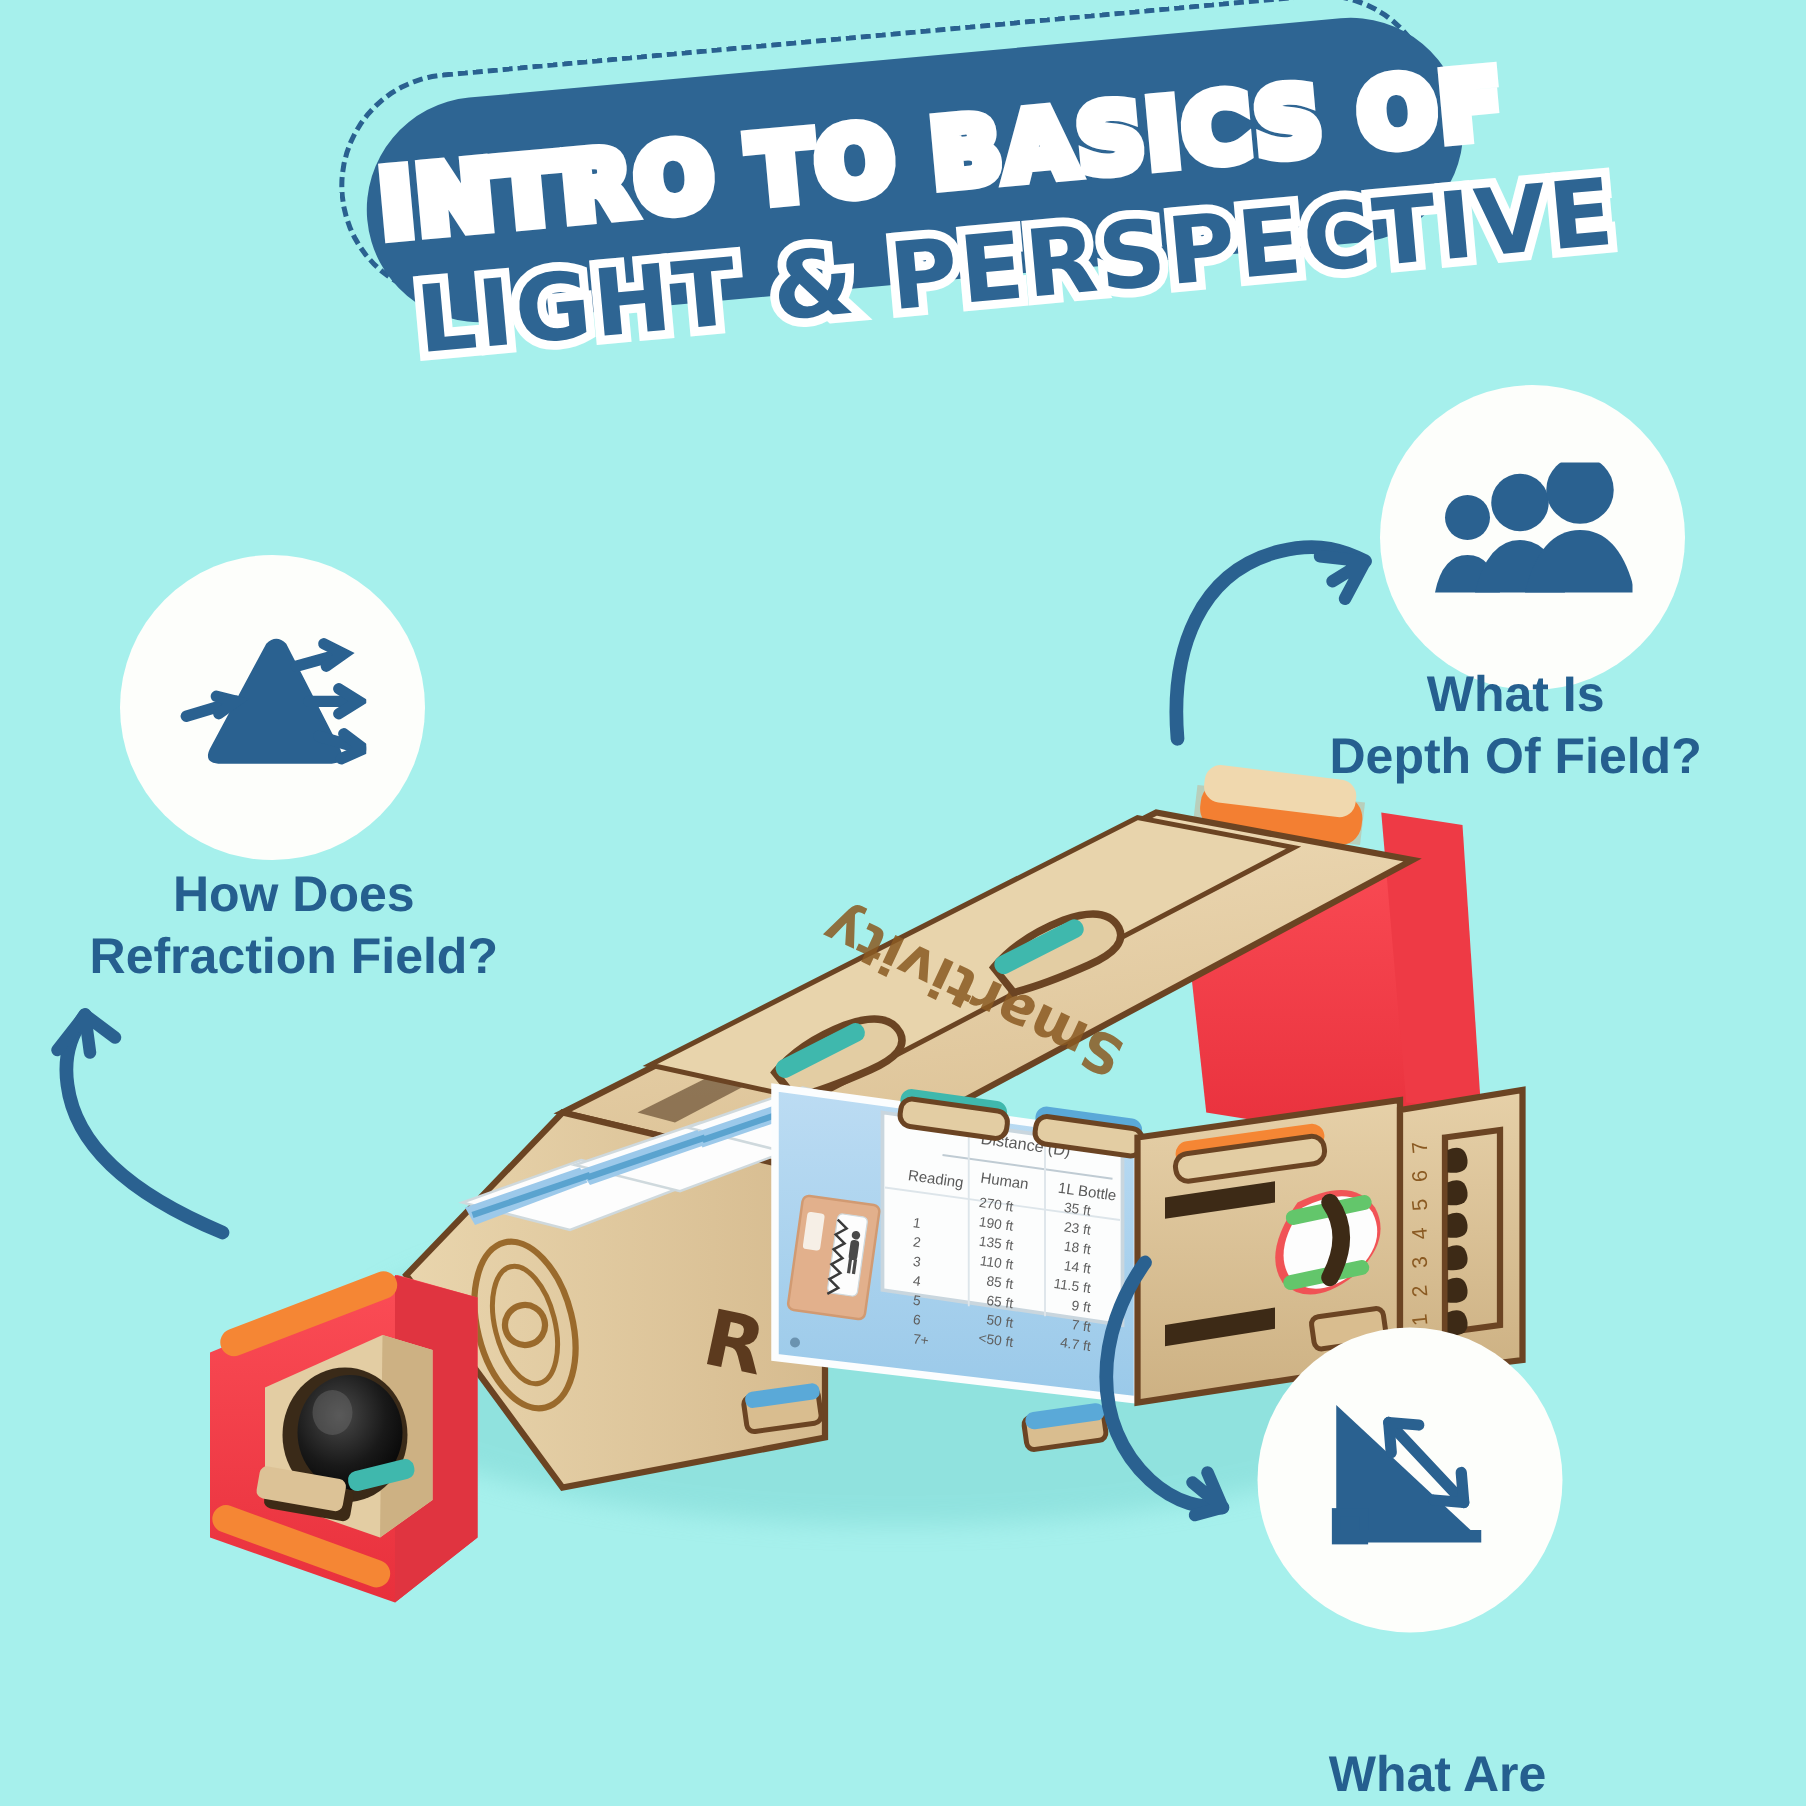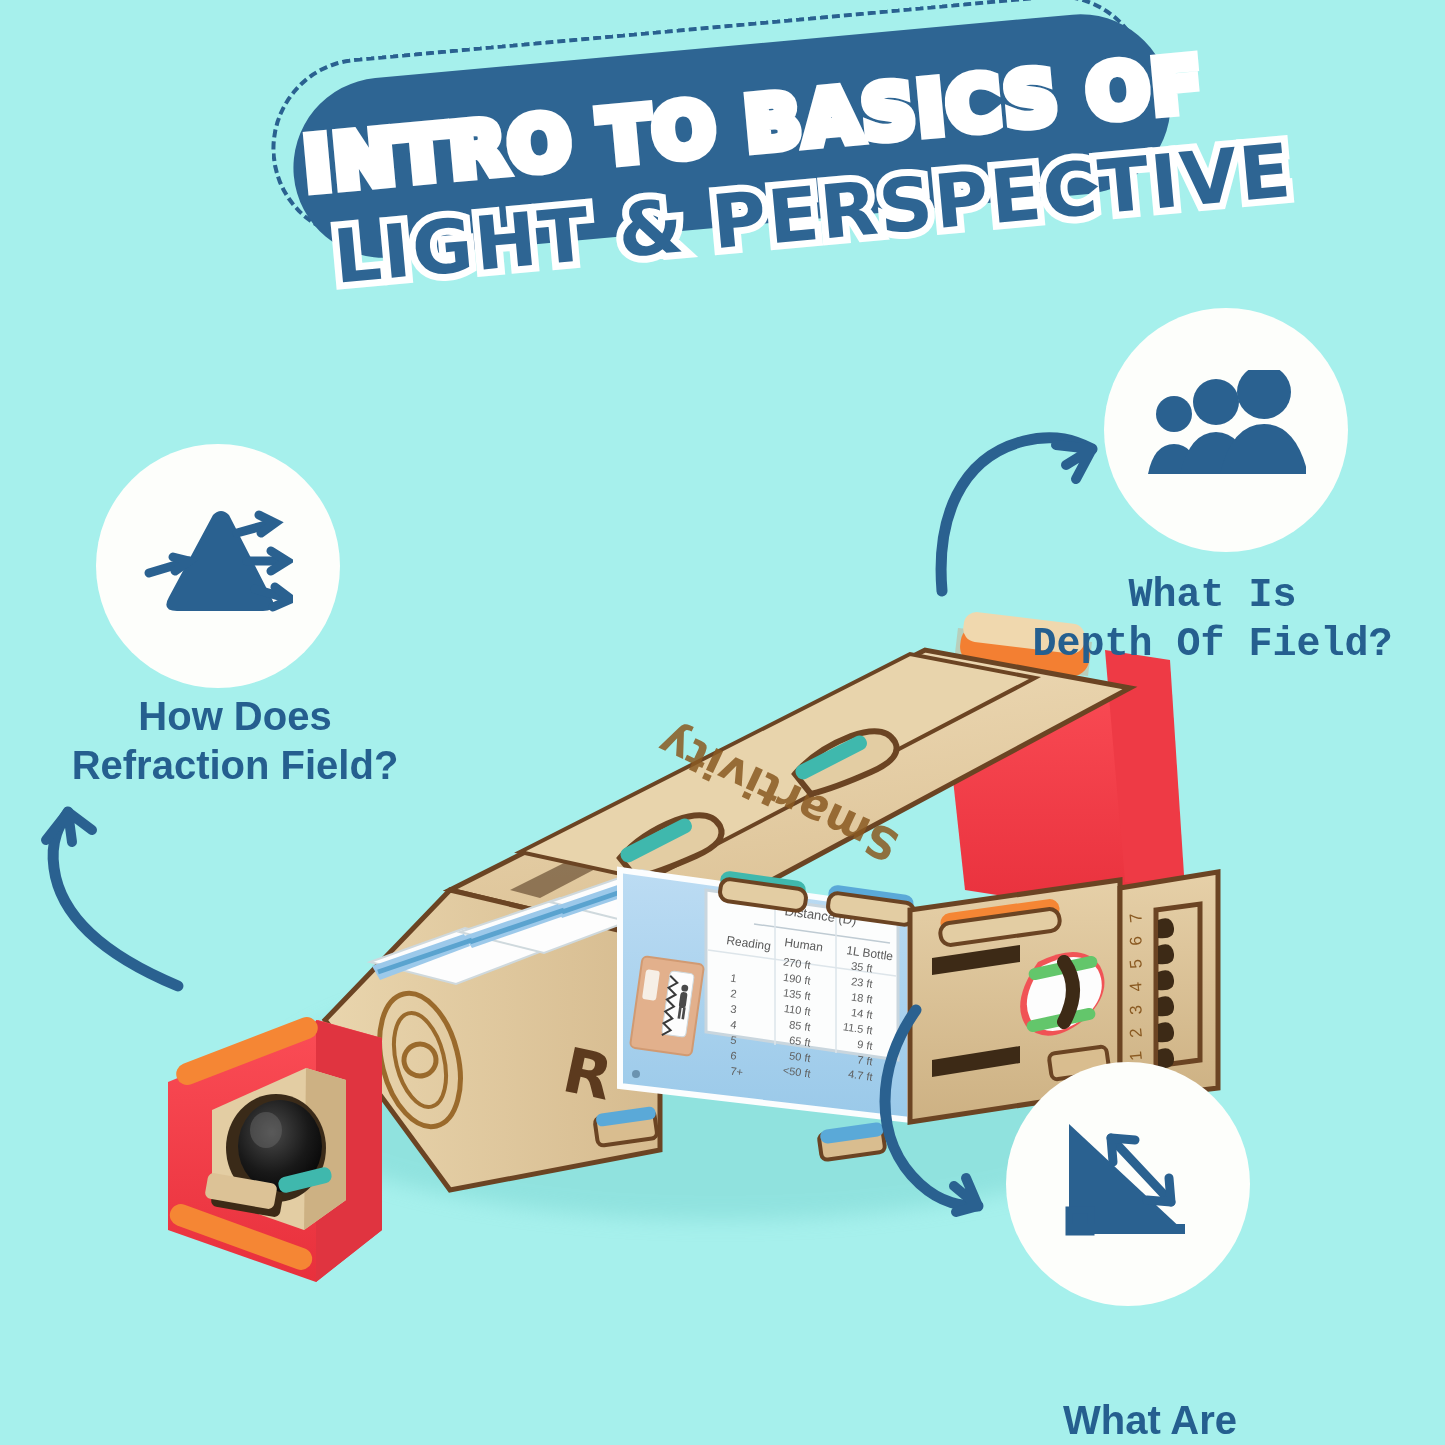--- a/index.html
+++ b/index.html
@@ -58,21 +58,21 @@
     color:#255f8f;font-weight:bold;
     font-size:40px;line-height:1.22;
     white-space:pre-line;
   }
 
   
   #c-refraction{left:96px;top:444px;width:244px;height:244px;}
   #l-refraction{left:0px;top:692px;width:470px;}
 
   #c-depth{left:1104px;top:308px;width:244px;height:244px;}
-  #l-depth{left:980px;top:572px;width:465px;font-family:Liberation Mono, monospace;}
+  #l-depth{left:980px;top:532px;width:465px;}
 
   #c-trig{left:1006px;top:1062px;width:244px;height:244px;}
   #l-trig{left:855px;top:1396px;width:590px;}
 
   
   .arrow{position:absolute;overflow:visible;}
   #a-left{left:10px;top:790px;width:190px;height:200px;}
   #a-topright{left:920px;top:395px;width:240px;height:200px;}
   #a-bottomright{left:850px;top:1000px;width:240px;height:220px;}
 

